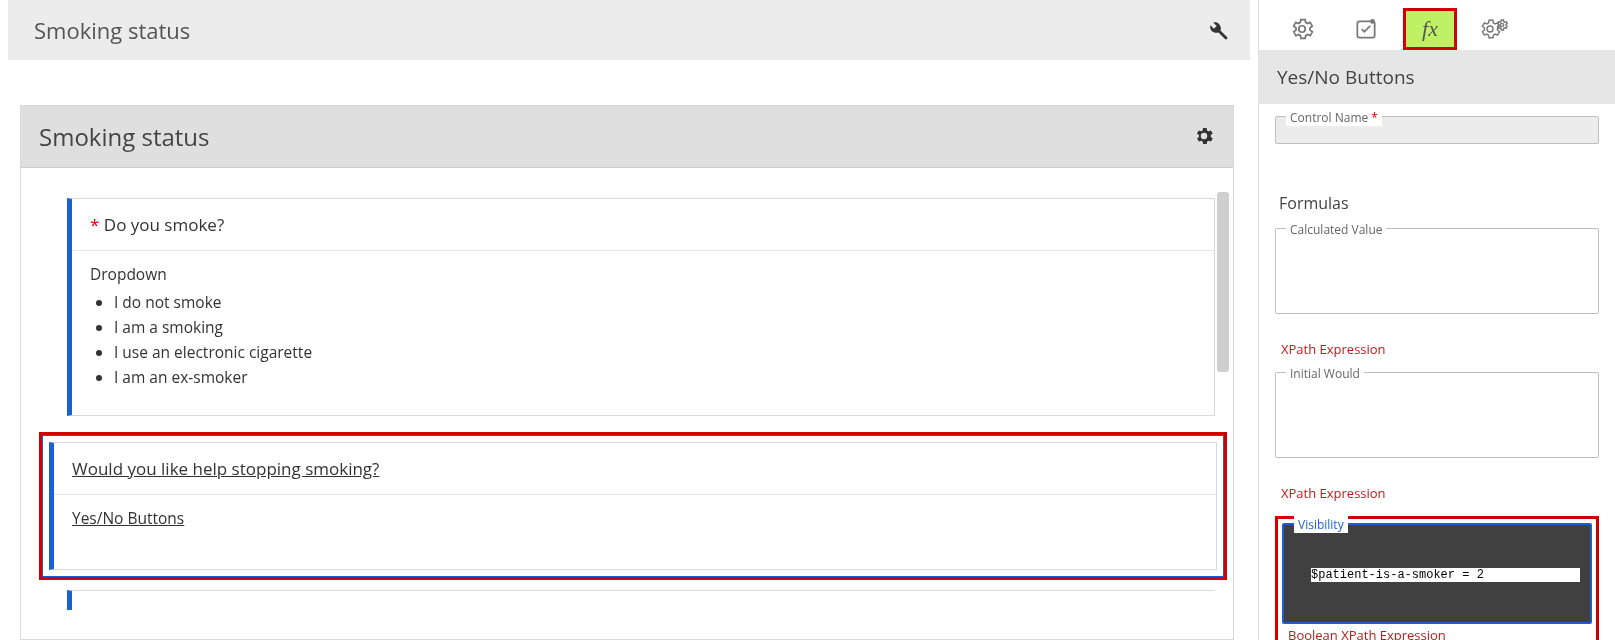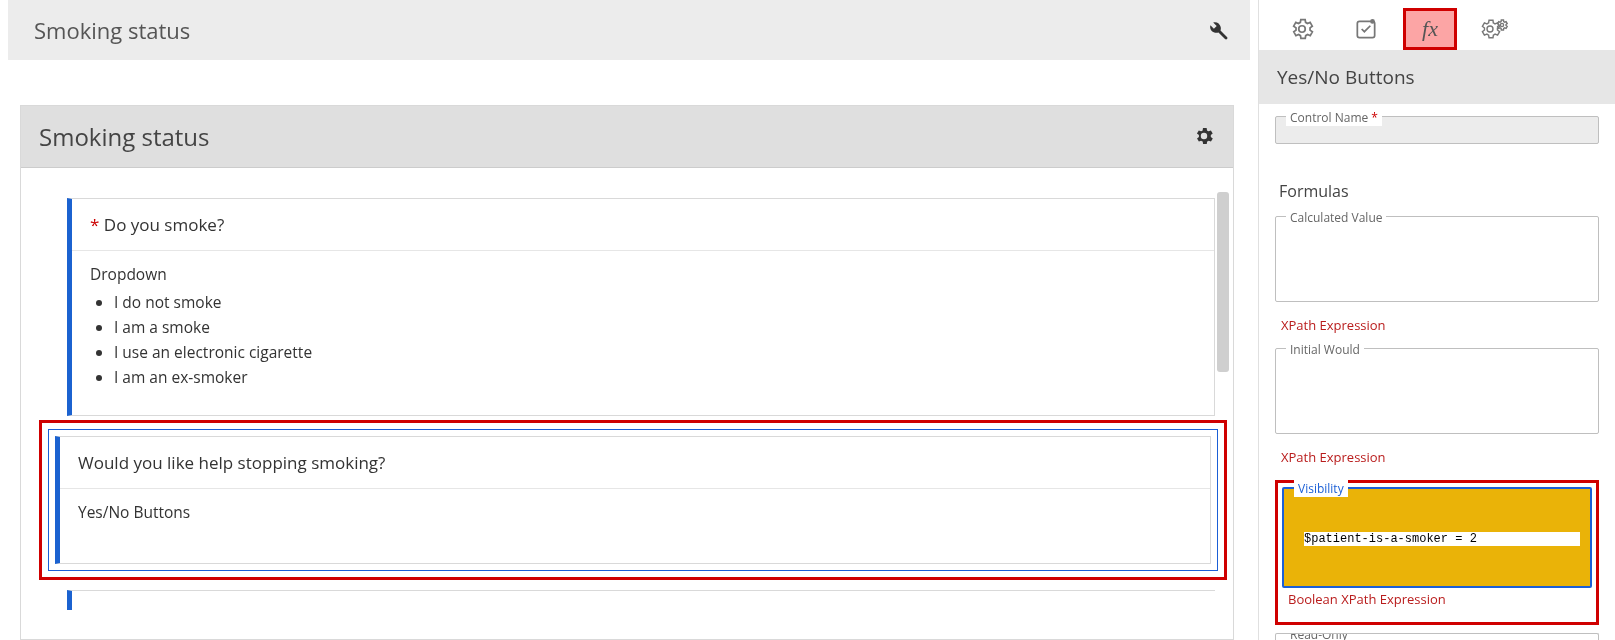--- a/index.html
+++ b/index.html
@@ -63,43 +63,43 @@
   }
   .panel-body {
     padding: 30px 18px 10px 46px;
     position: relative;
   }
 
   .qblock {
     border: 1px solid #d9d9d9;
     border-left: 5px solid #1b62d0;
     background:#fff;
-    margin-bottom: 4px;
+    margin-bottom: 16px;
   }
   .qhead {
     padding: 14px 18px 14px 18px;
     border-bottom: 1px solid #e6e6e6;
     font-size: 17px;
     color:#333;
   }
   .req { color:#c00; }
   .qbody {
     padding: 12px 18px 24px 18px;
     font-size: 15.5px;
     color:#333;
   }
   .qbody ul {
     margin: 6px 0 0 24px;
   }
   .qbody li { margin: 3px 0; }
 
   .q2wrap {
     border: 3px solid #cf0000;
-    padding: 6px;
     margin: 0 -12px 10px -28px;
+    text-decoration: underline;
   }
   .q2inner {
     border: 1px solid #1b5fd6;
     padding: 6px;
   }
   .q3stub {
     border-top:1px solid #d9d9d9;
     border-left:5px solid #1b62d0;
     height:20px;
     background:#fff;
@@ -130,21 +130,21 @@
   }
   .tab {
     width:54px; height:42px;
     display:flex; align-items:center; justify-content:center;
     cursor:pointer;
     color:#666;
     border:3px solid transparent;
   }
   .tab.fx {
     border:3px solid #cf0000;
-    background:#fca5a5;
+    background:#bef264;
     font-family: Georgia, serif;
     font-style: italic;
     font-size:22px;
     color:#555;
   }
   .side-title {
     background:#e6e6e6;
     padding:14px 18px;
     font-size:19px;
     color:#444;
@@ -155,21 +155,21 @@
     flex-direction:column;
     gap:4px;
     font-size:14px;
   }
   .fieldset {
     border:1px solid #bfbfbf;
     border-radius:2px;
     background:#ececec;
     padding: 16px 10px 10px 10px;
     position:relative;
-    margin-bottom: 8px;
+    margin-bottom: 20px;
   }
   .fieldset.white { background:#fff;padding-left:13px; }
   .legend {
     position:absolute;
     top:-8px; left:10px;
     background:#fff;
     padding:0 4px;
     font-size:12px;
     color:#666;
   }
@@ -195,23 +195,23 @@
     color:#b91c1c;
     margin: 2px 4px 10px 6px;
   }
   .vis-wrap {
     border:3px solid #cf0000;
     padding: 4px 4px 14px 4px;
   }
   .vis-field {
     border:2px solid #1b5fd6;
     border-radius:2px;
-    padding: 14px 10px 40px 20px;
+    padding: 14px 10px 40px 27px;
     position:relative;
-    background:#eab308;
+    background:#404040;
   }
   .vis-legend {
     position:absolute;
     top:-9px; left:10px;
     background:#fff;
     padding:0 4px;
     font-size:12px;
     color:#1b5fd6;
   }
   .vis-field input {
@@ -254,21 +254,21 @@
 
         <div class="qblock">
           <div class="qhead">
             <span class="req">*</span>
             <span>Do you smoke?</span>
           </div>
           <div class="qbody">
             <div>Dropdown</div>
             <ul>
               <li>I do not smoke</li>
-              <li>I am a smoke</li>
+              <li>I am a smoking</li>
               <li>I use an electronic cigarette</li>
               <li>I am an ex-smoker</li>
             </ul>
           </div>
         </div>
 
         <div class="q2wrap">
           <div class="q2inner">
             <div class="qblock" style="margin-bottom:0">
               <div class="qhead">Would you like help stopping smoking?</div>

